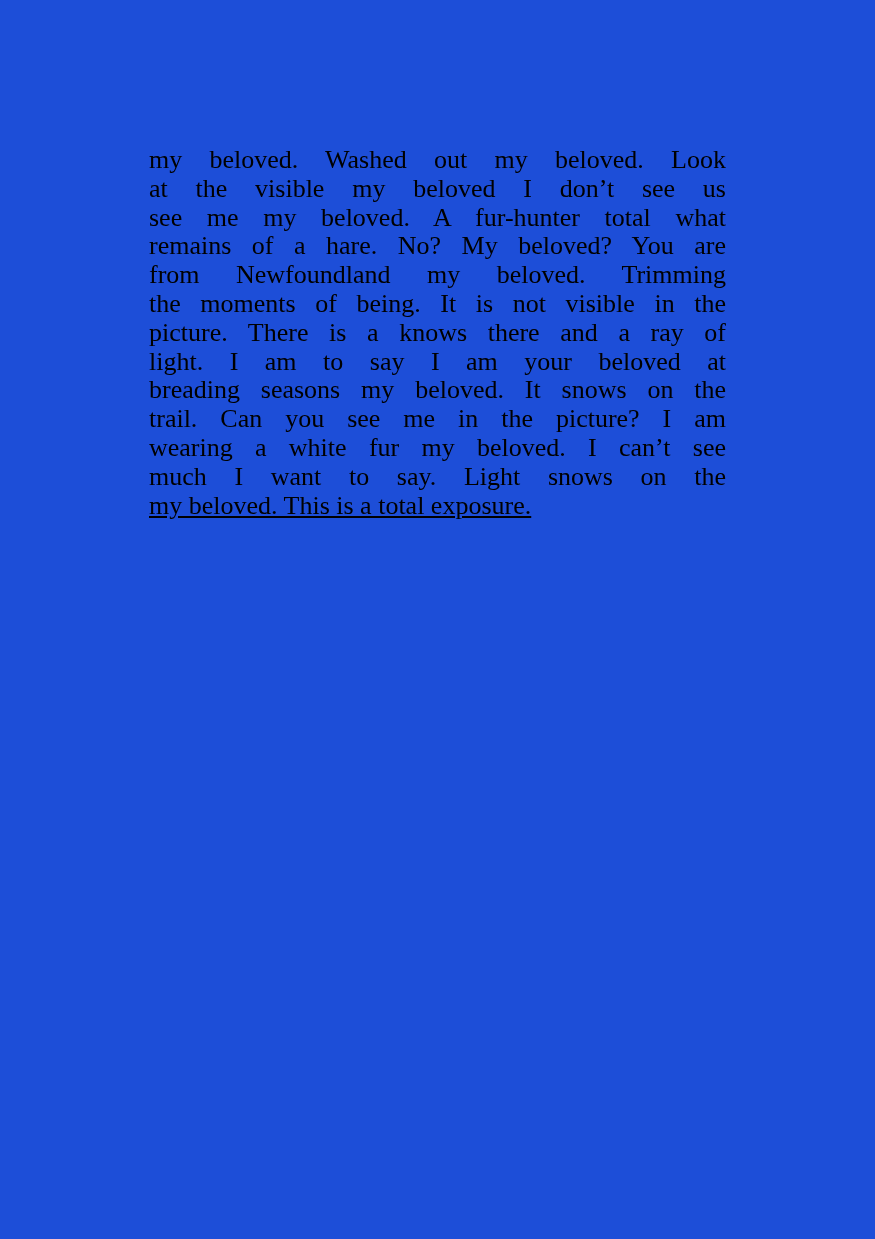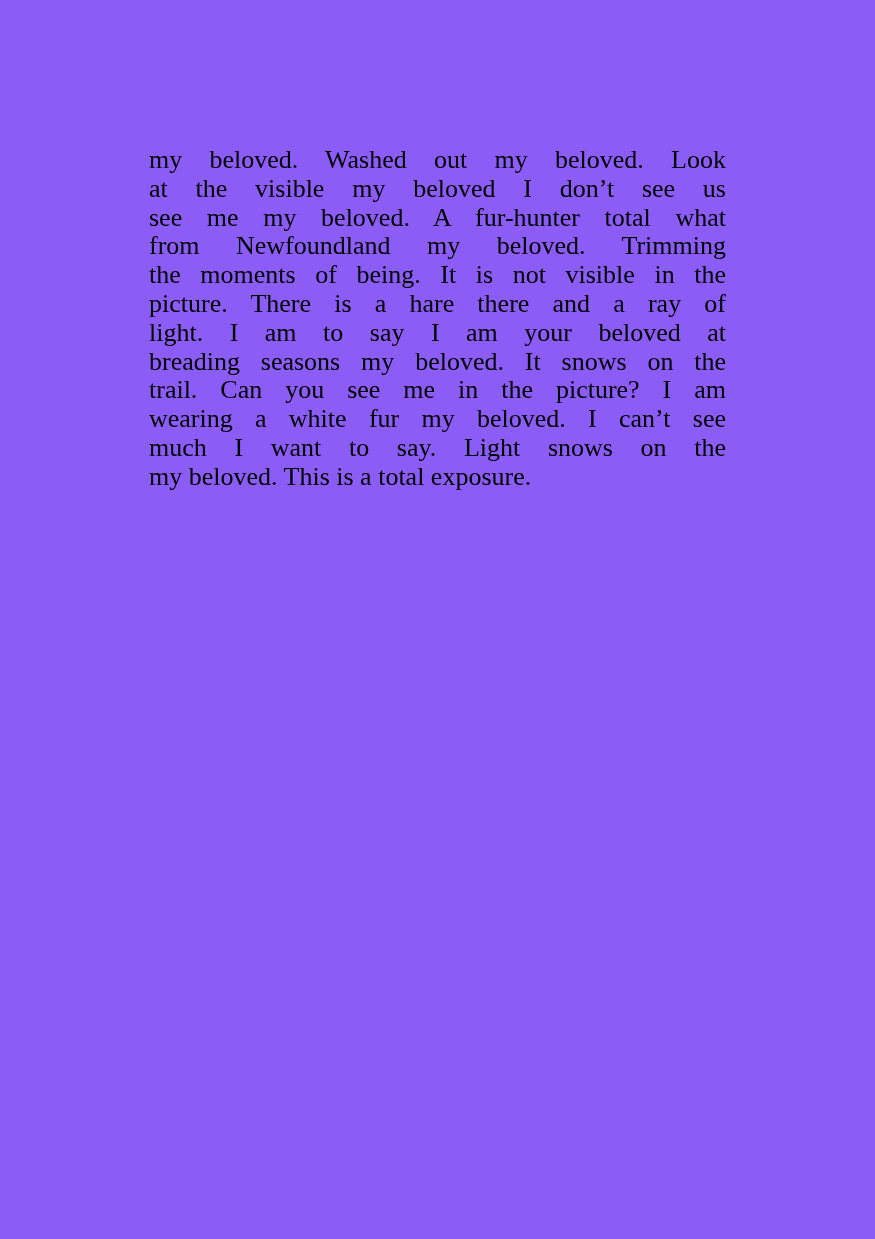--- a/index.html
+++ b/index.html
@@ -4,54 +4,56 @@
 <style>
   html, body {
     margin: 0;
     padding: 0;
     background: #ffffff;
   }
   .page {
     position: relative;
     width: 875px;
     height: 1239px;
-    background: #8b5cf6;
+    background: #1d4ed8;
     overflow: hidden;
     font-family: "Liberation Serif", "DejaVu Serif", serif;
   }
   .paragraph {
     position: absolute;
     left: 149px;
     top: 146px;
     width: 577px;
     font-size: 26px;
     line-height: 28.8px;
     color: #000000;
     letter-spacing: 0px;
   }
   .paragraph .line {
     text-align: justify;
     text-align-last: justify;
     white-space: normal;
   }
   .paragraph .line.last {
     text-align-last: left;
+    text-decoration: underline;
   }
 </style>
 </head>
 <body>
 
 <div class="page">
   <div class="paragraph" id="paragraph">
       <div class="line">my beloved. Washed out my beloved. Look</div>
       <div class="line">at the visible my beloved I don’t see us</div>
       <div class="line">see me my beloved. A fur-hunter total what</div>
+      <div class="line">remains of a hare. No? My beloved? You are</div>
       <div class="line">from Newfoundland my beloved. Trimming</div>
       <div class="line">the moments of being. It is not visible in the</div>
-      <div class="line">picture. There is a hare there and a ray of</div>
+      <div class="line">picture. There is a knows there and a ray of</div>
       <div class="line">light. I am to say I am your beloved at</div>
       <div class="line">breading seasons my beloved. It snows on the</div>
       <div class="line">trail. Can you see me in the picture? I am</div>
       <div class="line">wearing a white fur my beloved. I can’t see</div>
       <div class="line">much I want to say. Light snows on the</div>
       <div class="line last">my beloved. This is a total exposure.</div>
     </div>
 </div>
 
 </body></html>

